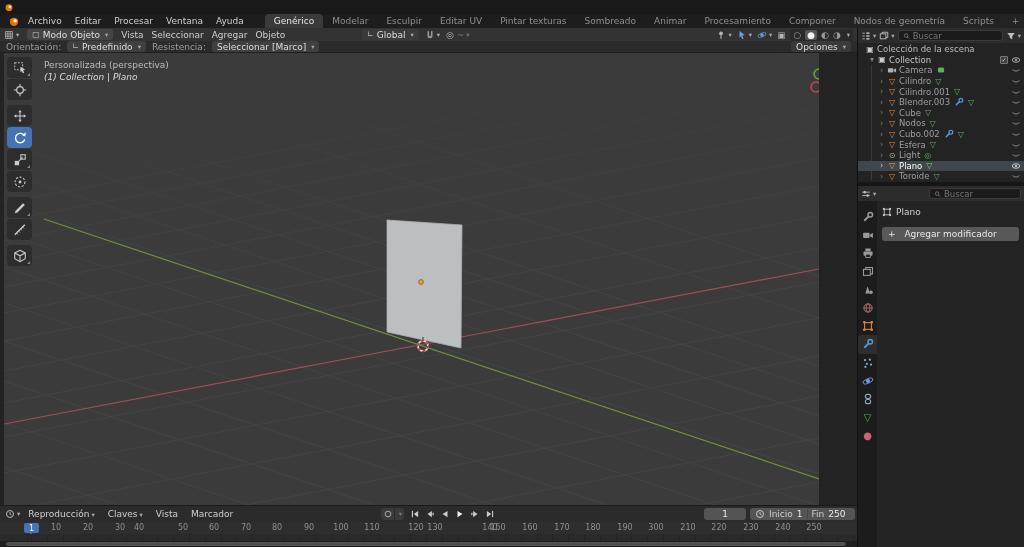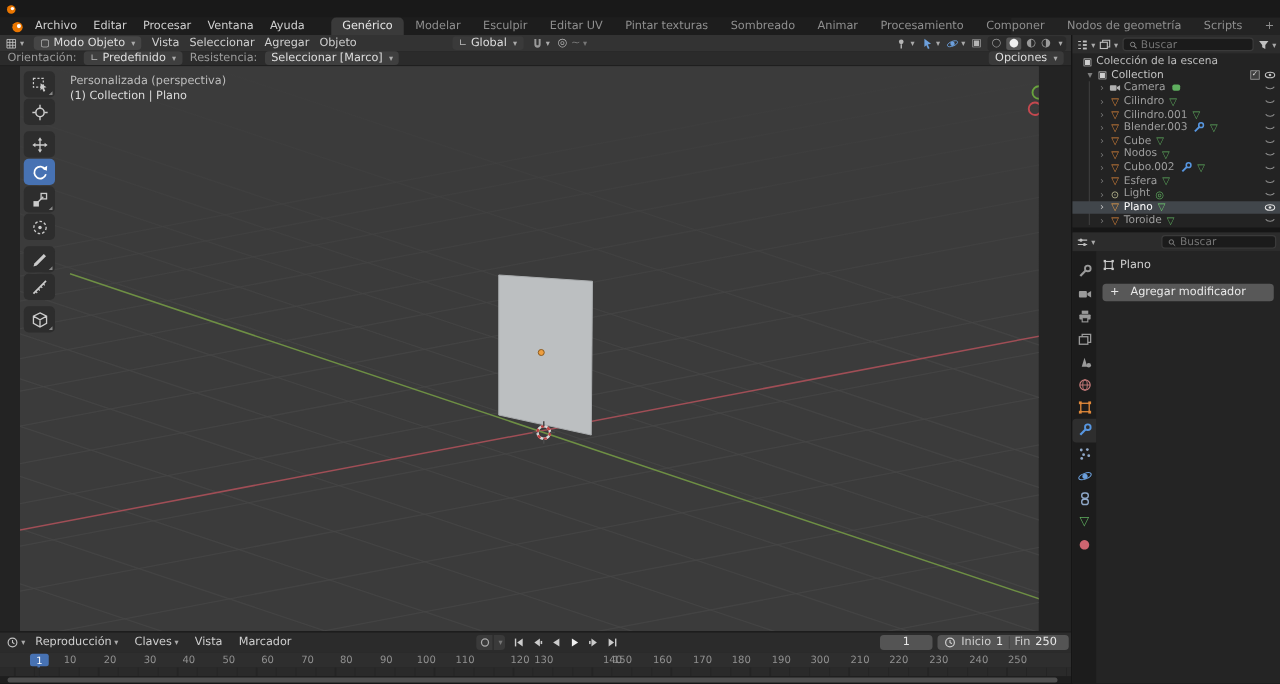--- a/index.html
+++ b/index.html
@@ -18,35 +18,35 @@
   
   #topbar{left:0;top:14px;width:809px;height:14px;background:#1d1d1d;display:flex;align-items:flex-end;}
   #topbar .menus{display:flex;align-items:center;height:14px;padding-left:6px;}
   .wtab{padding:2px 9px 2px 9px;border-radius:4px 4px 0 0;color:#8f8f8f;white-space:nowrap;}
   .wtab.active{background:#3a3a3a;color:#e6e6e6;}
 
   
   #vp-header{left:0;top:28px;width:857px;height:13px;background:#333333;display:flex;align-items:center;padding:0 4px;gap:8px;}
   #tool-row{left:0;top:41px;width:857px;height:12px;background:#2b2b2b;display:flex;align-items:center;padding:0 6px;gap:6px;border-bottom:1px solid #1f1f1f;}
   #tool-row .lbl{color:#9c9c9c;}
-  #viewport{left:16px;top:53px;width:815px;height:452px;background:#3b3b3b;overflow:hidden;}
+  #viewport{left:4px;top:53px;width:815px;height:452px;background:#3b3b3b;overflow:hidden;}
 
   
   #toolbar{left:3px;top:4px;width:26px;display:flex;flex-direction:column;gap:1px;}
   .tbtn{width:25px;height:21px;border-radius:4px;background:#2d2d2d;display:flex;align-items:center;justify-content:center;color:#cbcbcb;position:relative;}
   .tbtn.active{background:#4772b3;color:#fff;}
   .tbtn .corner{position:absolute;right:2px;bottom:2px;width:0;height:0;border-left:3px solid transparent;border-bottom:3px solid #888;}
   .tgap{height:3px;}
 
   
   .navbtn{width:15px;height:15px;border-radius:50%;background:rgba(40,40,40,.55);display:flex;align-items:center;justify-content:center;color:#c2c2c2;}
 
   
   #vp-text1{left:40px;top:7px;color:#bdbdbd;}
-  #vp-text2{left:40px;top:19px;color:#dcdcdc;}
+  #vp-text2{left:40px;top:19px;color:#dcdcdc;font-style:italic;}
 
   
   #tl-header{left:0;top:505px;width:857px;height:17px;background:#2b2b2b;border-top:1px solid #1a1a1a;display:flex;align-items:center;padding:0 5px;}
   #tl-ruler{left:0;top:522px;width:857px;height:12px;background:#2e2e2e;}
   .rn{position:absolute;top:1px;transform:translateX(-50%);color:#909090;font-size:8px;}
   #tl-track{left:0;top:534px;width:857px;height:7px;background:#2a2a2a;background-image:repeating-linear-gradient(90deg,#242424 0 1px,transparent 1px 15.8px);background-position:31px 0;}
   #tl-scroll{left:0;top:541px;width:857px;height:6px;background:#1e1e1e;}
   #tl-scroll .handle{position:absolute;left:6px;top:1px;width:840px;height:4px;border-radius:2px;background:#4f4f4f;}
   .framepill{background:#545454;border-radius:3px;height:12px;display:flex;align-items:center;justify-content:center;color:#e8e8e8;}
   .transport{display:flex;align-items:center;gap:2px;}
@@ -567,21 +567,21 @@
       <span style="width:1px;height:10px;background:#454545"></span>
       <span style="color:#cfcfcf">Fin</span>
       <span>250</span>
     </span>
   </div>
 
   <div id="tl-ruler" class="abs">
     <span class="rn" style="left:56px">10</span>
     <span class="rn" style="left:88px">20</span>
     <span class="rn" style="left:120px">30</span>
-    <span class="rn" style="left:151px">40</span>
+    <span class="rn" style="left:139px">40</span>
     <span class="rn" style="left:183px">50</span>
     <span class="rn" style="left:214px">60</span>
     <span class="rn" style="left:246px">70</span>
     <span class="rn" style="left:277px">80</span>
     <span class="rn" style="left:309px">90</span>
     <span class="rn" style="left:341px">100</span>
     <span class="rn" style="left:372px">110</span>
     <span class="rn" style="left:416px">120</span>
     <span class="rn" style="left:435px">130</span>
     <span class="rn" style="left:490px">140</span>

